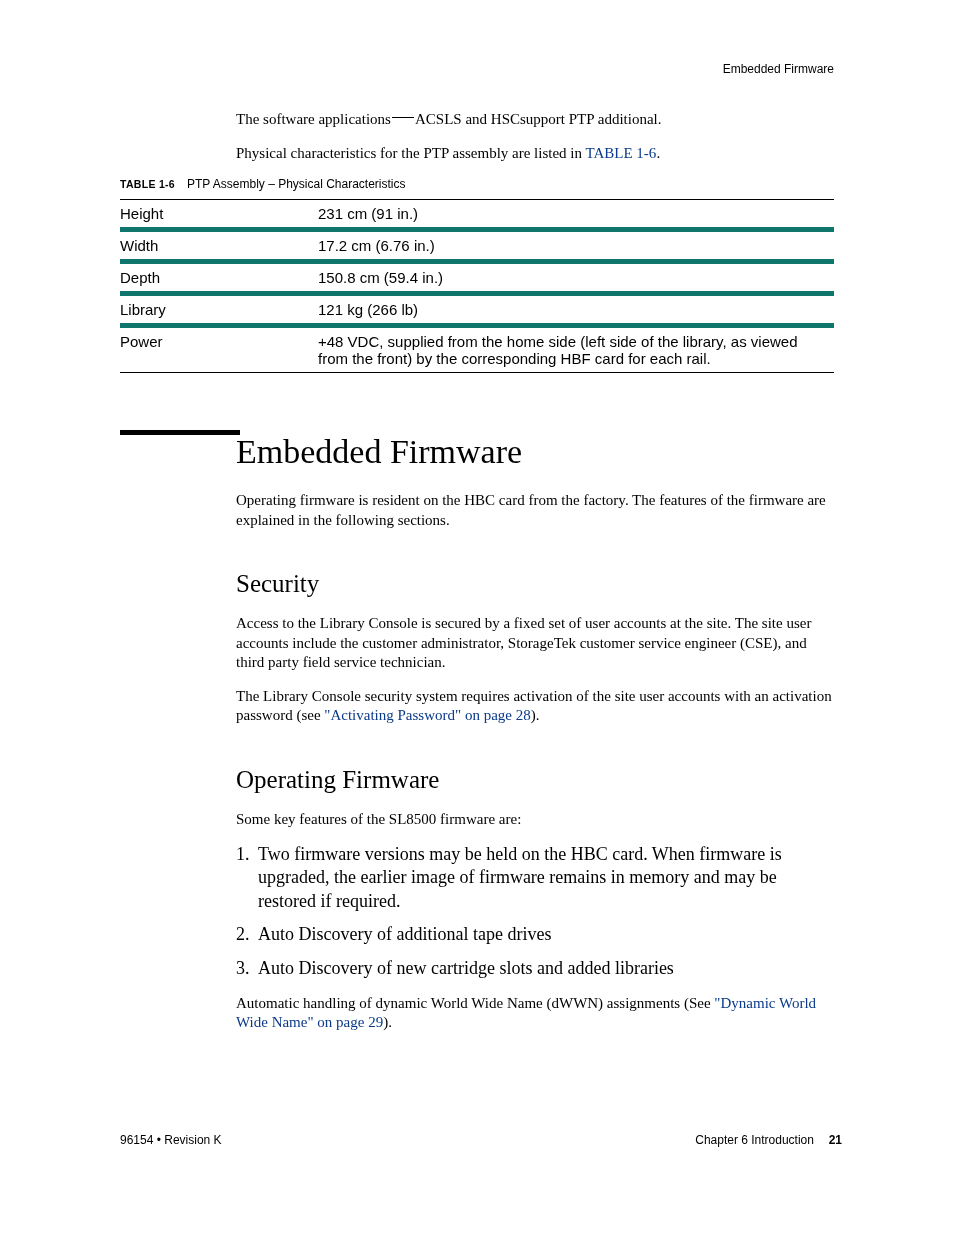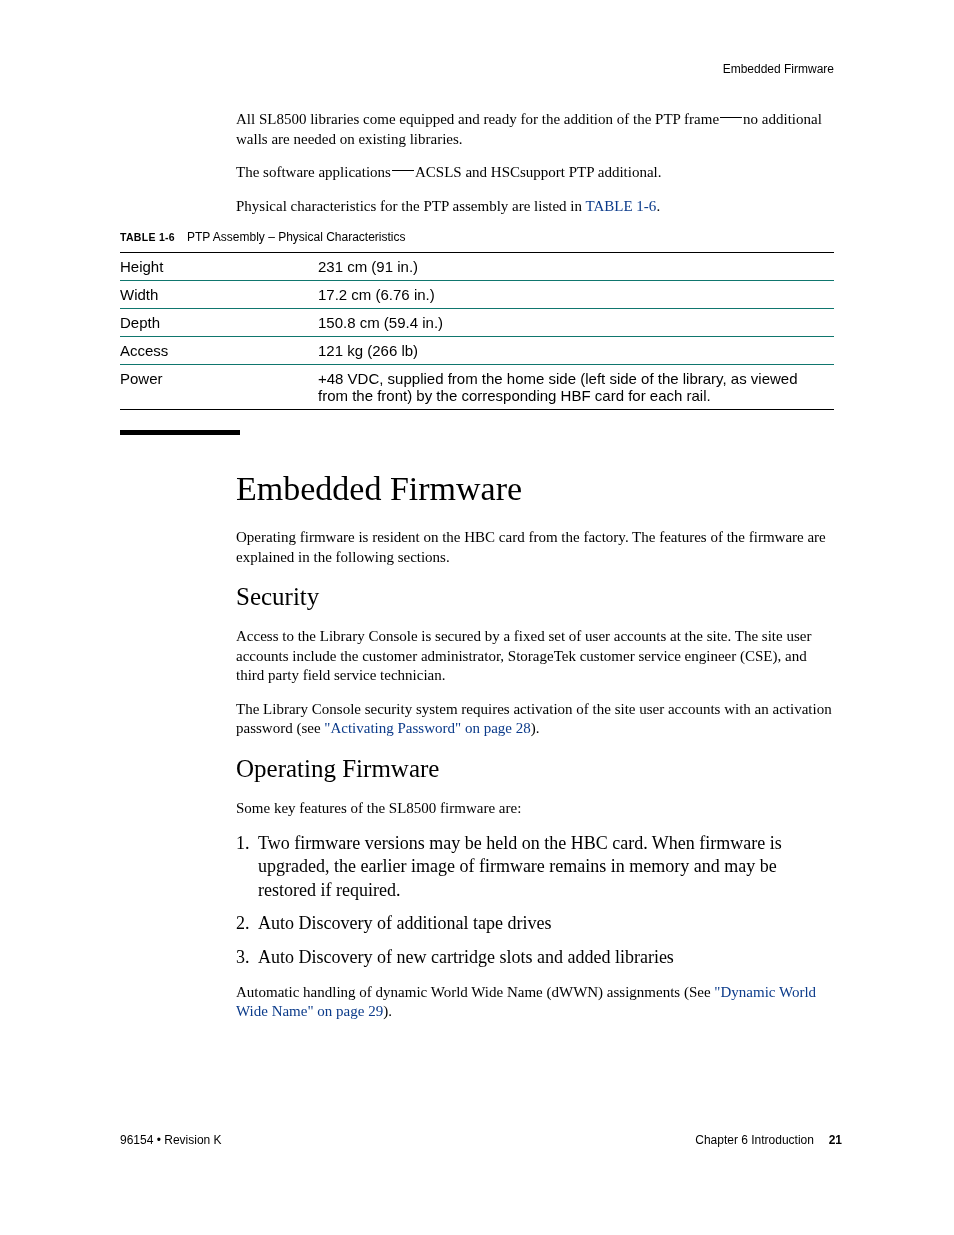--- a/index.html
+++ b/index.html
@@ -70,21 +70,21 @@
     border-collapse: collapse;
     width: calc(100% + 116px);
     position: relative;
     left: -116px;
     font-family: Helvetica, Arial, sans-serif;
     font-size: 15px;
   }
   table.spec-table tr td {
     padding: 5px 6px 5px 0;
     vertical-align: top;
-    border-top: 1px solid #0f766e;
+    border-top: 5px solid #0f766e;
   }
   table.spec-table tr:first-child td {
     border-top: 1.5px solid #000;
   }
   table.spec-table tr:last-child td {
     border-bottom: 1.5px solid #000;
   }
   table.spec-table td.col1 {
     width: 192px;
   }
@@ -99,21 +99,21 @@
     font-size: 34px;
     font-weight: normal;
     margin: 0 0 20px 0;
   }
   .h2-title {
     font-size: 25px;
     font-weight: normal;
     margin: 0 0 16px 0;
   }
   .section {
-    margin-top: 16px;
+    margin-top: 40px;
   }
   ol.firmware-list {
     margin: 0 0 14px 0;
     padding-left: 18px;
     font-size: 18px;
     line-height: 1.3;
   }
   ol.firmware-list li {
     margin-bottom: 10px;
     padding-left: 4px;
@@ -135,23 +135,20 @@
 </style>
 </head>
 <body>
 
 <div class="page">
 
   <div class="running-head">Embedded Firmware</div>
 
   <div class="content">
 
-    <p class="body-text">
-      <span>All SL8500 libraries come equipped and ready for the addition of the PTP frame</span><span class="emdash"></span><span>no additional walls are needed on existing libraries.</span>
-    </p>
 
     <p class="body-text">
       <span>The software applications</span><span class="emdash"></span><span>ACSLS and HSCsupport PTP additional.</span>
     </p>
 
     <p class="body-text">
       <span>Physical characteristics for the PTP assembly are listed in </span><span class="link">TABLE 1-6</span><span>.</span>
     </p>
 
     <div class="table-caption">
@@ -166,21 +163,21 @@
           </tr>
           <tr>
             <td class="col1">Width</td>
             <td>17.2 cm (6.76 in.)</td>
           </tr>
           <tr>
             <td class="col1">Depth</td>
             <td>150.8 cm (59.4 in.)</td>
           </tr>
           <tr>
-            <td class="col1">Access</td>
+            <td class="col1">Library</td>
             <td>121 kg (266 lb)</td>
           </tr>
           <tr>
             <td class="col1">Power</td>
             <td>+48 VDC, supplied from the home side (left side of the library, as viewed from the front) by the corresponding HBF card for each rail.</td>
           </tr>
         </tbody>
     </table>
 
     <div class="section" style="margin-top:60px;">

